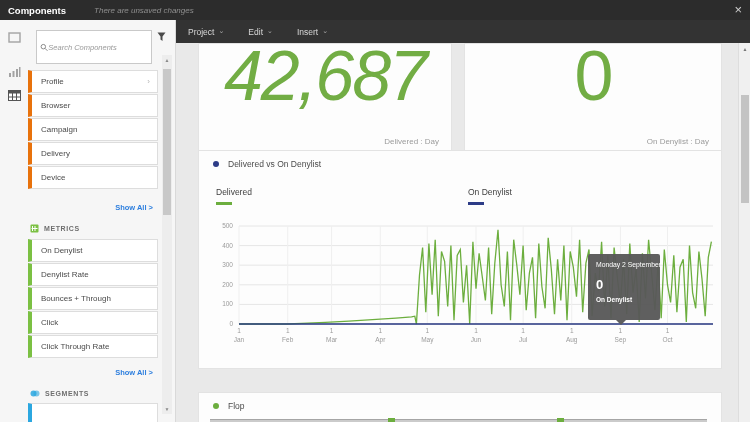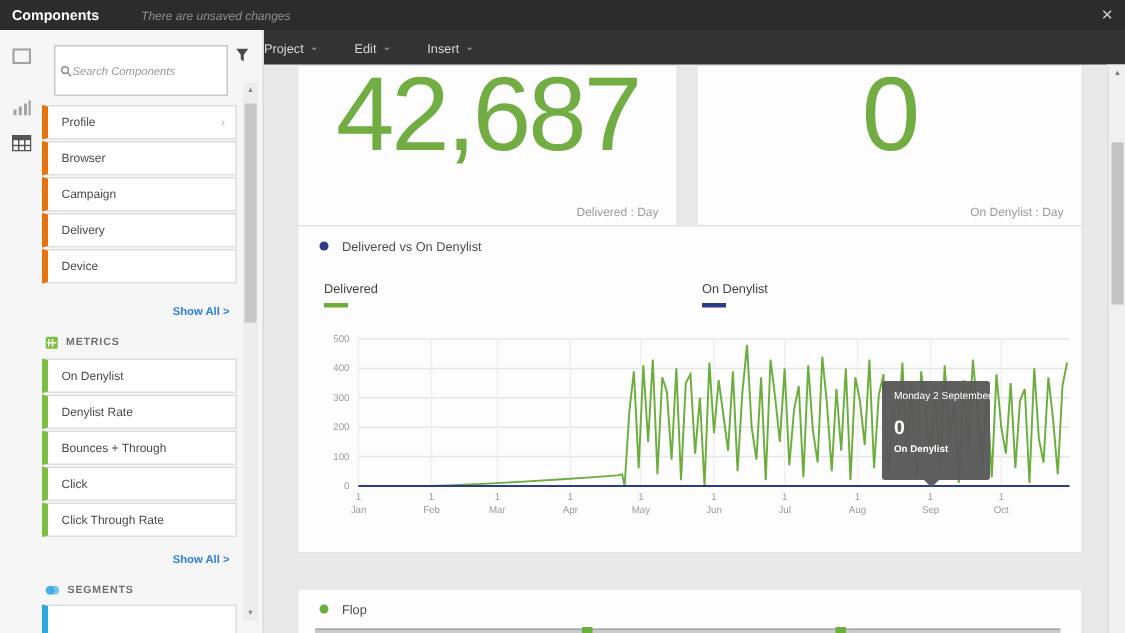--- a/index.html
+++ b/index.html
@@ -6,21 +6,21 @@
   html,body { width:750px; height:422px; overflow:hidden; font-family:"Liberation Sans", sans-serif; }
   #screen { position:relative; width:750px; height:422px; background:#e9e9e9; overflow:hidden; }
 
   
   .topbar { position:absolute; left:0; top:0; width:750px; height:20px; background:#2c2c2c; display:flex; align-items:center; z-index:30; }
   .topbar .title { color:#fff; font-size:9.5px; font-weight:bold; margin-left:8px; }
   .topbar .unsaved { color:#8f8f8f; font-size:8px; font-style:italic; margin-left:28px; }
   .topbar .close { position:absolute; right:8px; top:2px; color:#cfcfcf; font-size:13px; cursor:pointer; line-height:16px; }
 
   
-  .menubar { position:absolute; left:176px; top:20px; width:574px; height:23px; background:#333; display:flex; align-items:center; gap:24px; z-index:25; }
+  .menubar { position:absolute; left:176px; top:20px; width:574px; height:23px; background:#333; display:flex; align-items:center; gap:24px; padding-left:12px; z-index:25; }
   .menu-item { color:#d8d8d8; font-size:8.5px; display:flex; align-items:center; gap:4px; cursor:pointer; }
   .menu-item .chev { font-size:7px; color:#aaa; position:relative; top:-1px; }
 
   
   .sidebar { position:absolute; left:0; top:20px; width:176px; height:402px; background:#f6f6f6; border-right:1px solid #d9d9d9; overflow:hidden; z-index:20; }
   .rail-icon { position:absolute; left:8px; width:13px; height:11px; }
   .searchbox { position:absolute; left:36px; top:10px; width:116px; height:16px; background:#fff; border:1px solid #c9c9c9; display:flex; align-items:center; padding:16px 3px; }
   .searchbox input { border:none; outline:none; width:100%; font-size:7.5px; font-family:"Liberation Sans", sans-serif; color:#555; background:transparent; }
   .searchbox input::placeholder { font-style:italic; color:#999; }
   .funnel { position:absolute; left:157px; top:12px; }
@@ -196,21 +196,21 @@
     </div>
 
     <div class="side-scroll">
       <div class="scroll-arrow" style="top:2px">▲</div>
       <div class="thumb"></div>
       <div class="scroll-arrow" style="bottom:2px">▼</div>
     </div>
   </div>
 
   <div class="card c1">
-    <div class="big-num" style="color: rgb(114, 173, 68);">42,687</div>
+    <div class="big-num" style="color: rgb(114, 173, 68); font-style: italic;">42,687</div>
     <div class="card-cap">Delivered : Day</div>
   </div>
   <div class="card c2">
     <div class="big-num" style="color: rgb(114, 173, 68);">0</div>
     <div class="card-cap">On Denylist : Day</div>
   </div>
 
   <div class="panel chart-panel">
     <div class="panel-head">
       <span class="head-dot" id="chart-dot" style="background: rgb(45, 60, 135);"></span>

